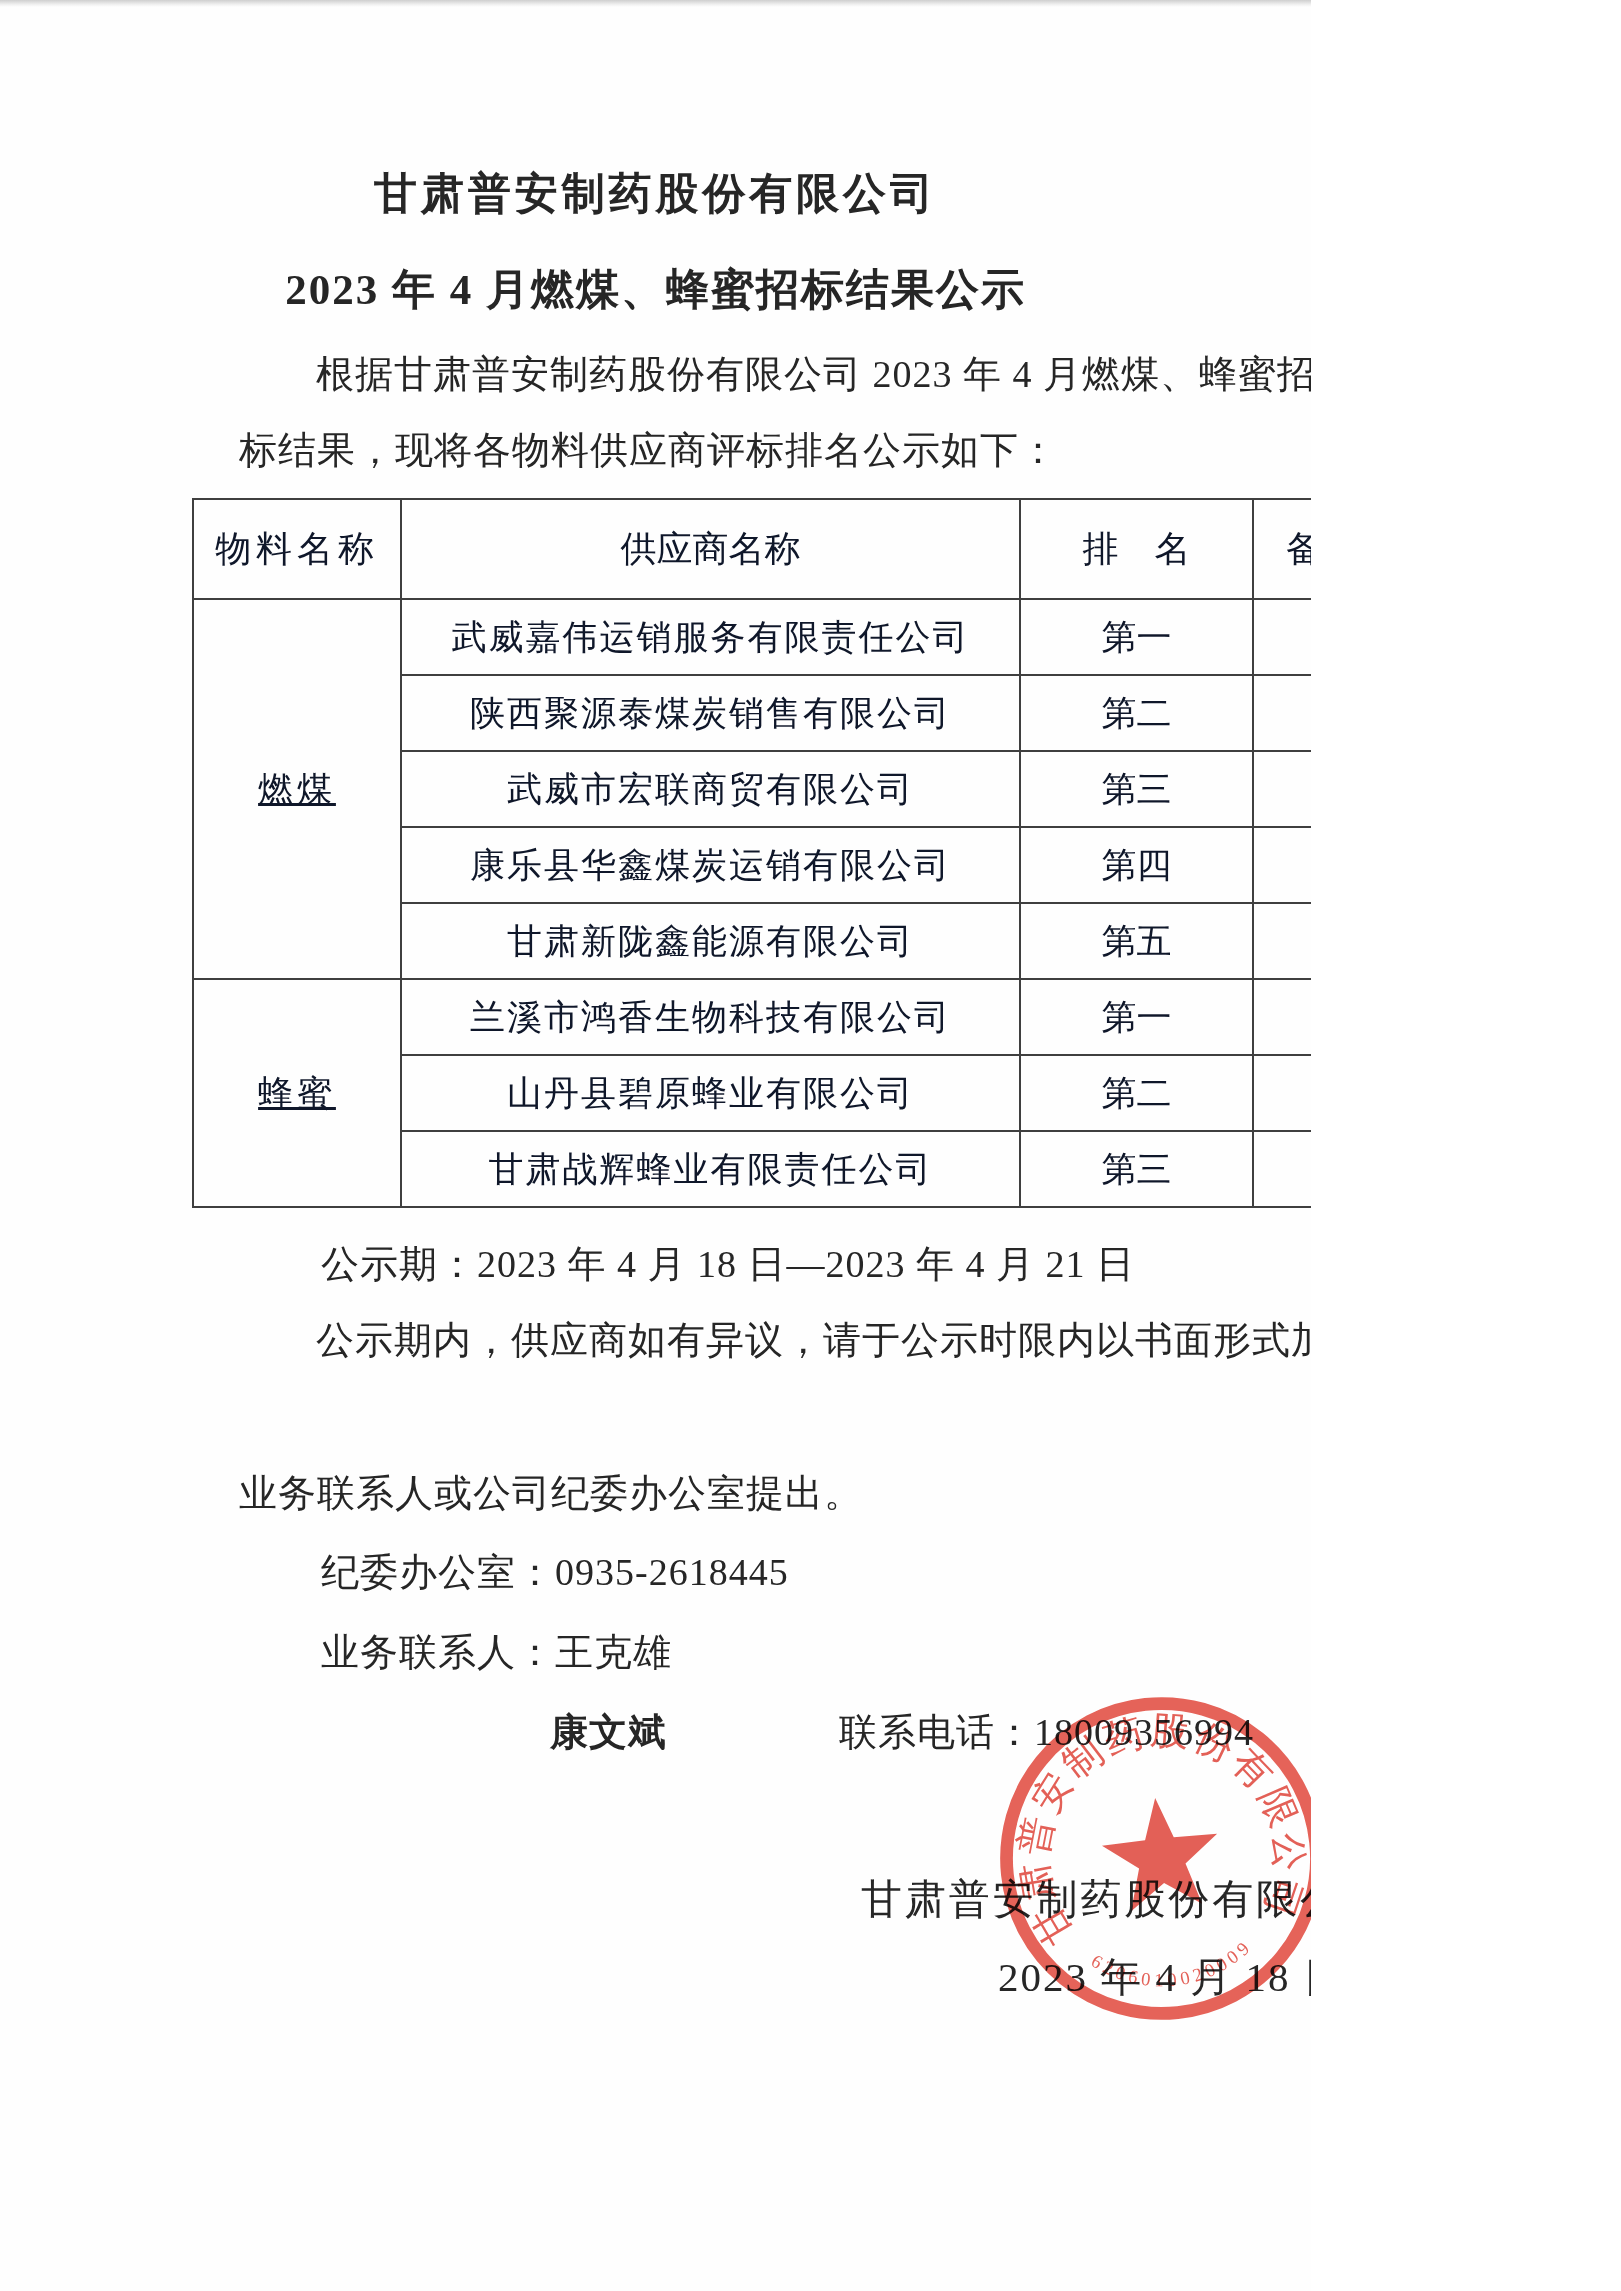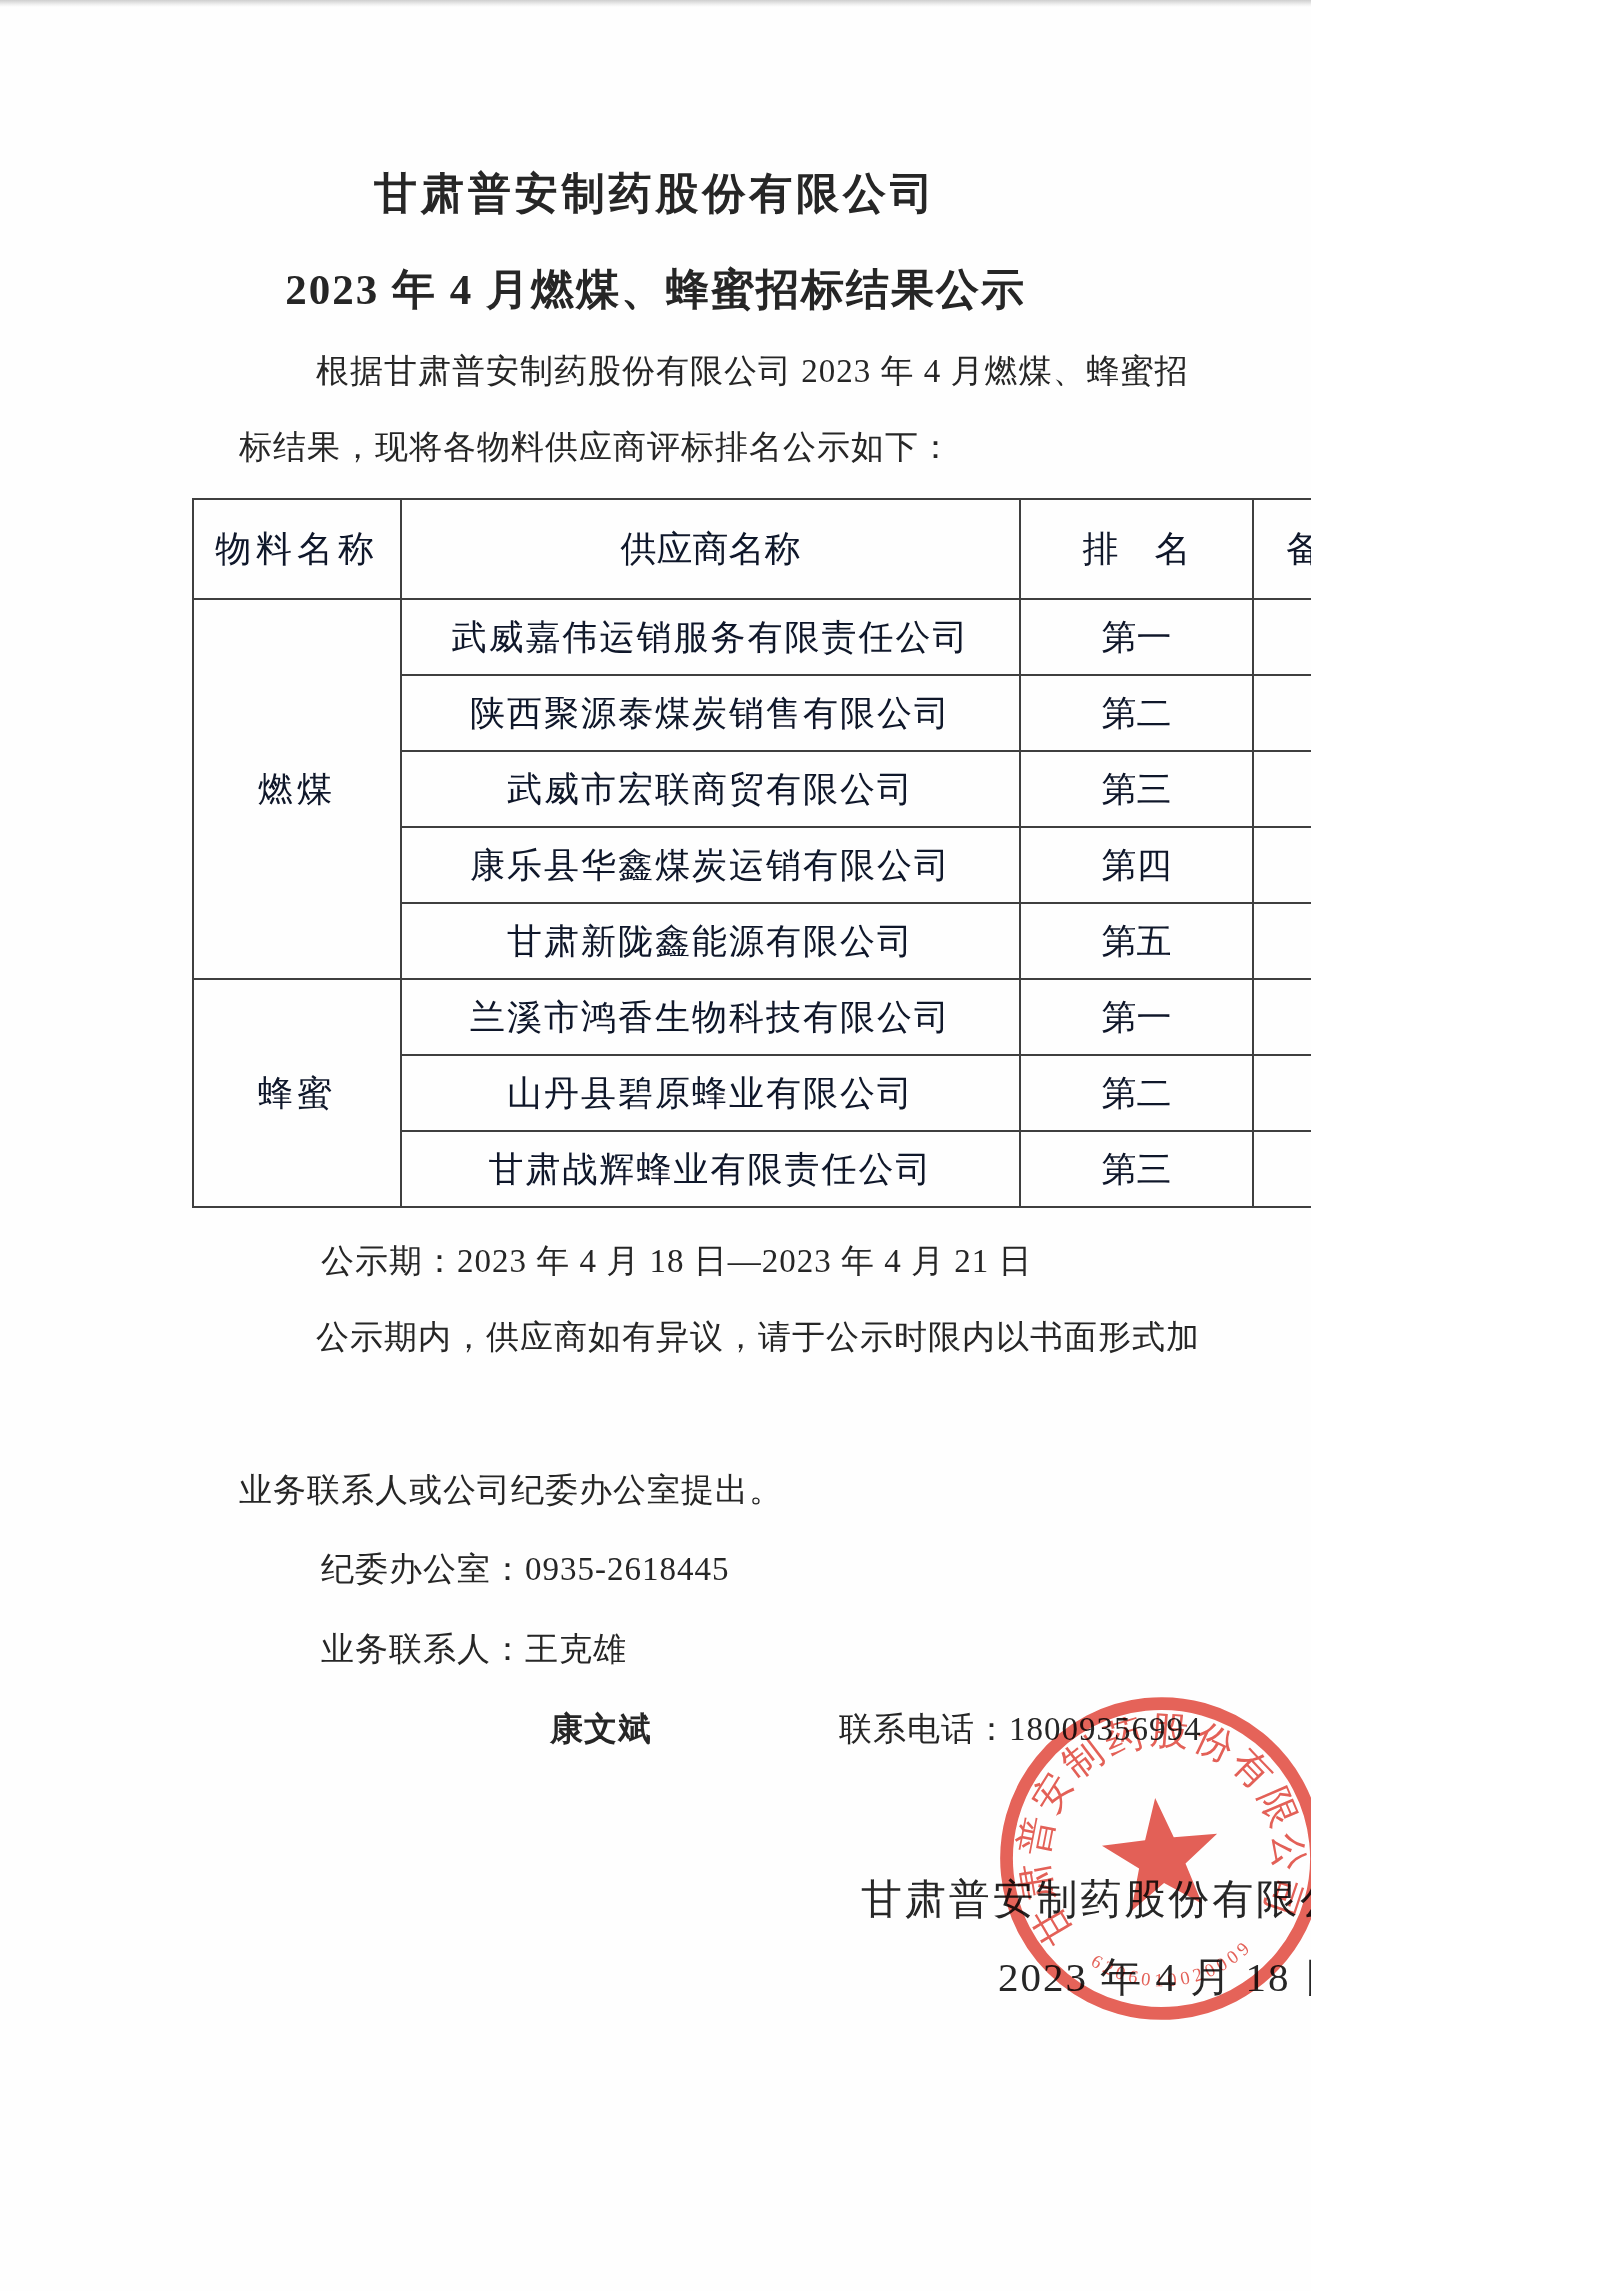--- a/index.html
+++ b/index.html
@@ -22,38 +22,38 @@
     opacity:.85;}
   .smudge.s1{left:1605px;top:635px;width:16.7px;height:11.8px;transform:rotate(18deg);}
   .smudge.s2{left:1609px;top:1363px;width:14.7px;height:11.8px;transform:rotate(24deg);}
 
   .abs{position:absolute;white-space:nowrap;}
   .center{left:0;width:100%;text-align:center;}
 
   .title{top:165px;font-size:43px;letter-spacing:3.9px;font-weight:600;}
   .subtitle{top:261px;font-size:43px;letter-spacing:2px;font-weight:600;}
 
-  .body-line{font-size:33px;letter-spacing:1px;}
+  .body-line{font-size:38px;letter-spacing:1px;}
   .intro1{top:349px;left:316px;}
   .intro2{top:425px;left:239px;}
 
   table.results{
     position:absolute;top:498px;left:192px;width:1235px;
     border-collapse:collapse;table-layout:fixed;
     border:2.9px solid #3c3c3c;
   }
   table.results td{
     border:2px solid #3f3f3f;
     text-align:center;vertical-align:middle;
     font-size:35px;color:#0f172a;
     padding:0;overflow:hidden;
   }
   tr.hdr td{height:98px;font-size:36px;}
   tr.row td{height:74px;}
-  td.material{font-size:37px;letter-spacing:3.9px;}
+  td.material{font-size:37px;letter-spacing:3.9px;text-decoration:underline;}
   td.hdr-material{letter-spacing:4.9px;}
   td.supplier{letter-spacing:2px;}
 
   .period{top:1239px;left:321px;}
   .p2l1{top:1315px;left:316px;}
   .p2l2{top:1386px;left:239px;}
   .p2l3{top:1468px;left:239px;}
   .c1{top:1547px;left:321px;}
   .c2a{top:1627px;left:321px;}
   .c2b{top:1627px;left:839px;}

